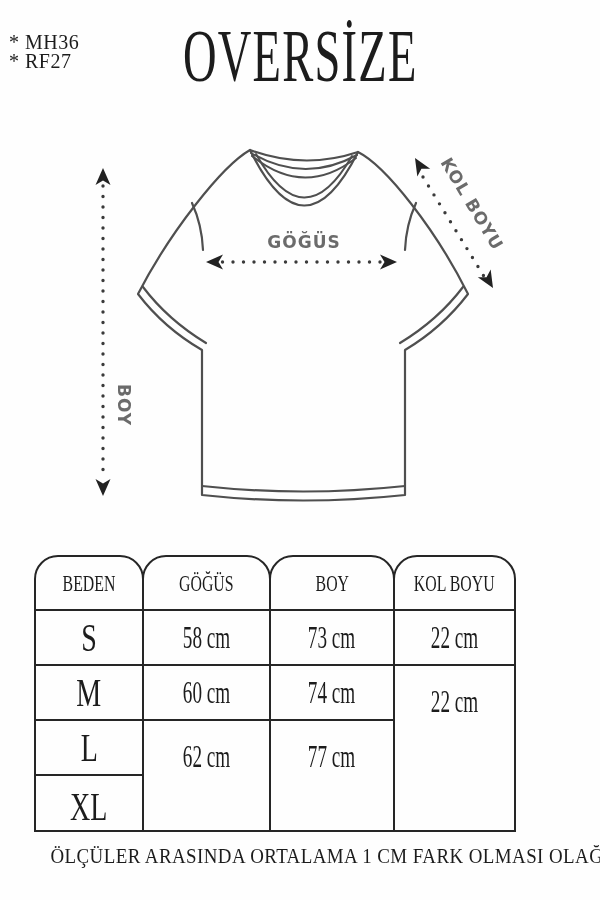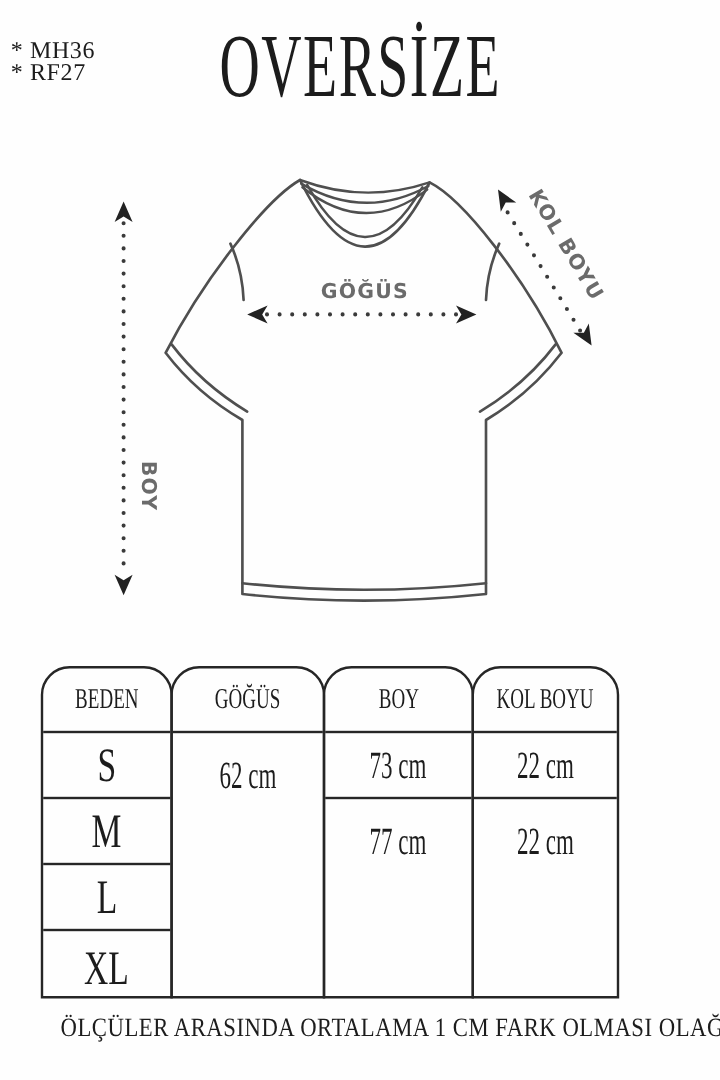--- a/index.html
+++ b/index.html
@@ -115,30 +115,39 @@
       <div class="cell">
           <span class="cx sz">XL</span>
         </div>
     </div>
 
     <div class="col" style="width:129px">
       <div class="hcell">
           <span class="cx hd">GÖĞÜS</span>
         </div>
       <div class="cell">
+          <span class="cx val">58 cm</span>
+        </div>
+      <div class="cell">
+          <span class="cx val">60 cm</span>
+        </div>
+      <div class="cell">
           <span class="cx val">62 cm</span>
         </div>
     </div>
 
     <div class="col" style="width:126px">
       <div class="hcell">
           <span class="cx hd">BOY</span>
         </div>
       <div class="cell">
           <span class="cx val">73 cm</span>
+        </div>
+      <div class="cell">
+          <span class="cx val">74 cm</span>
         </div>
       <div class="cell">
           <span class="cx val">77 cm</span>
         </div>
     </div>
 
     <div class="col" style="width:123px">
       <div class="hcell">
           <span class="cx hd">KOL BOYU</span>
         </div>

